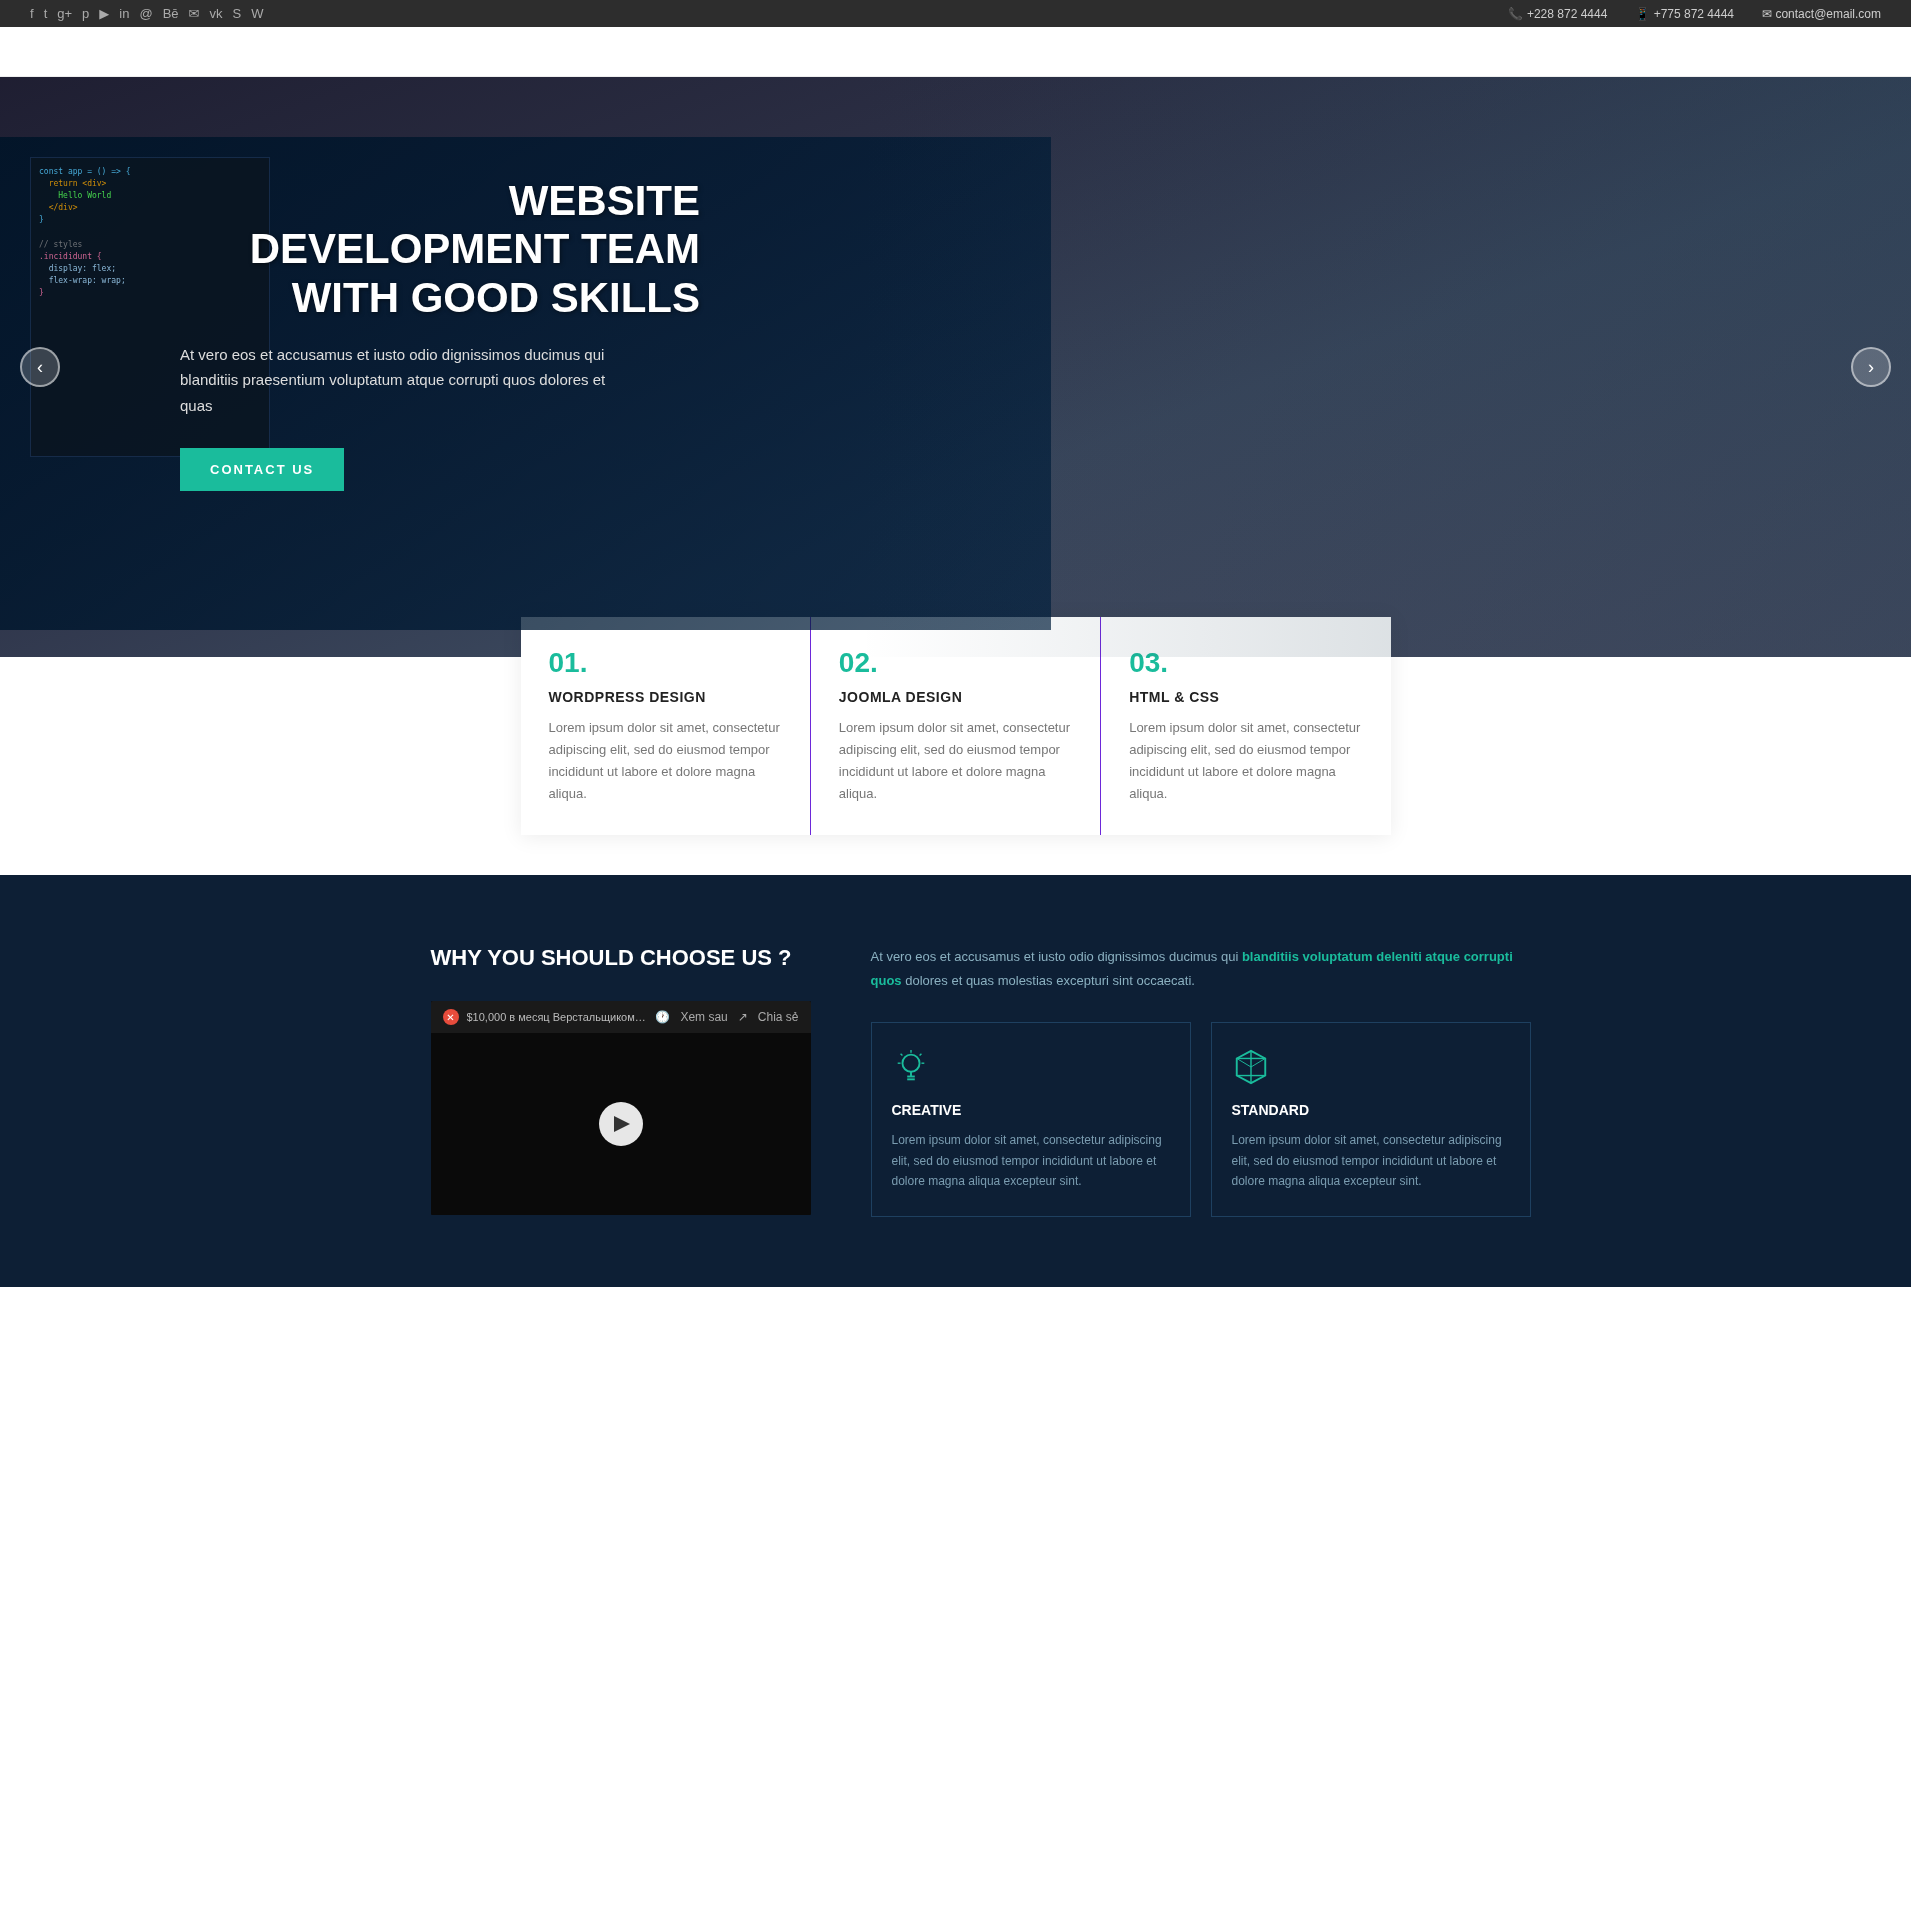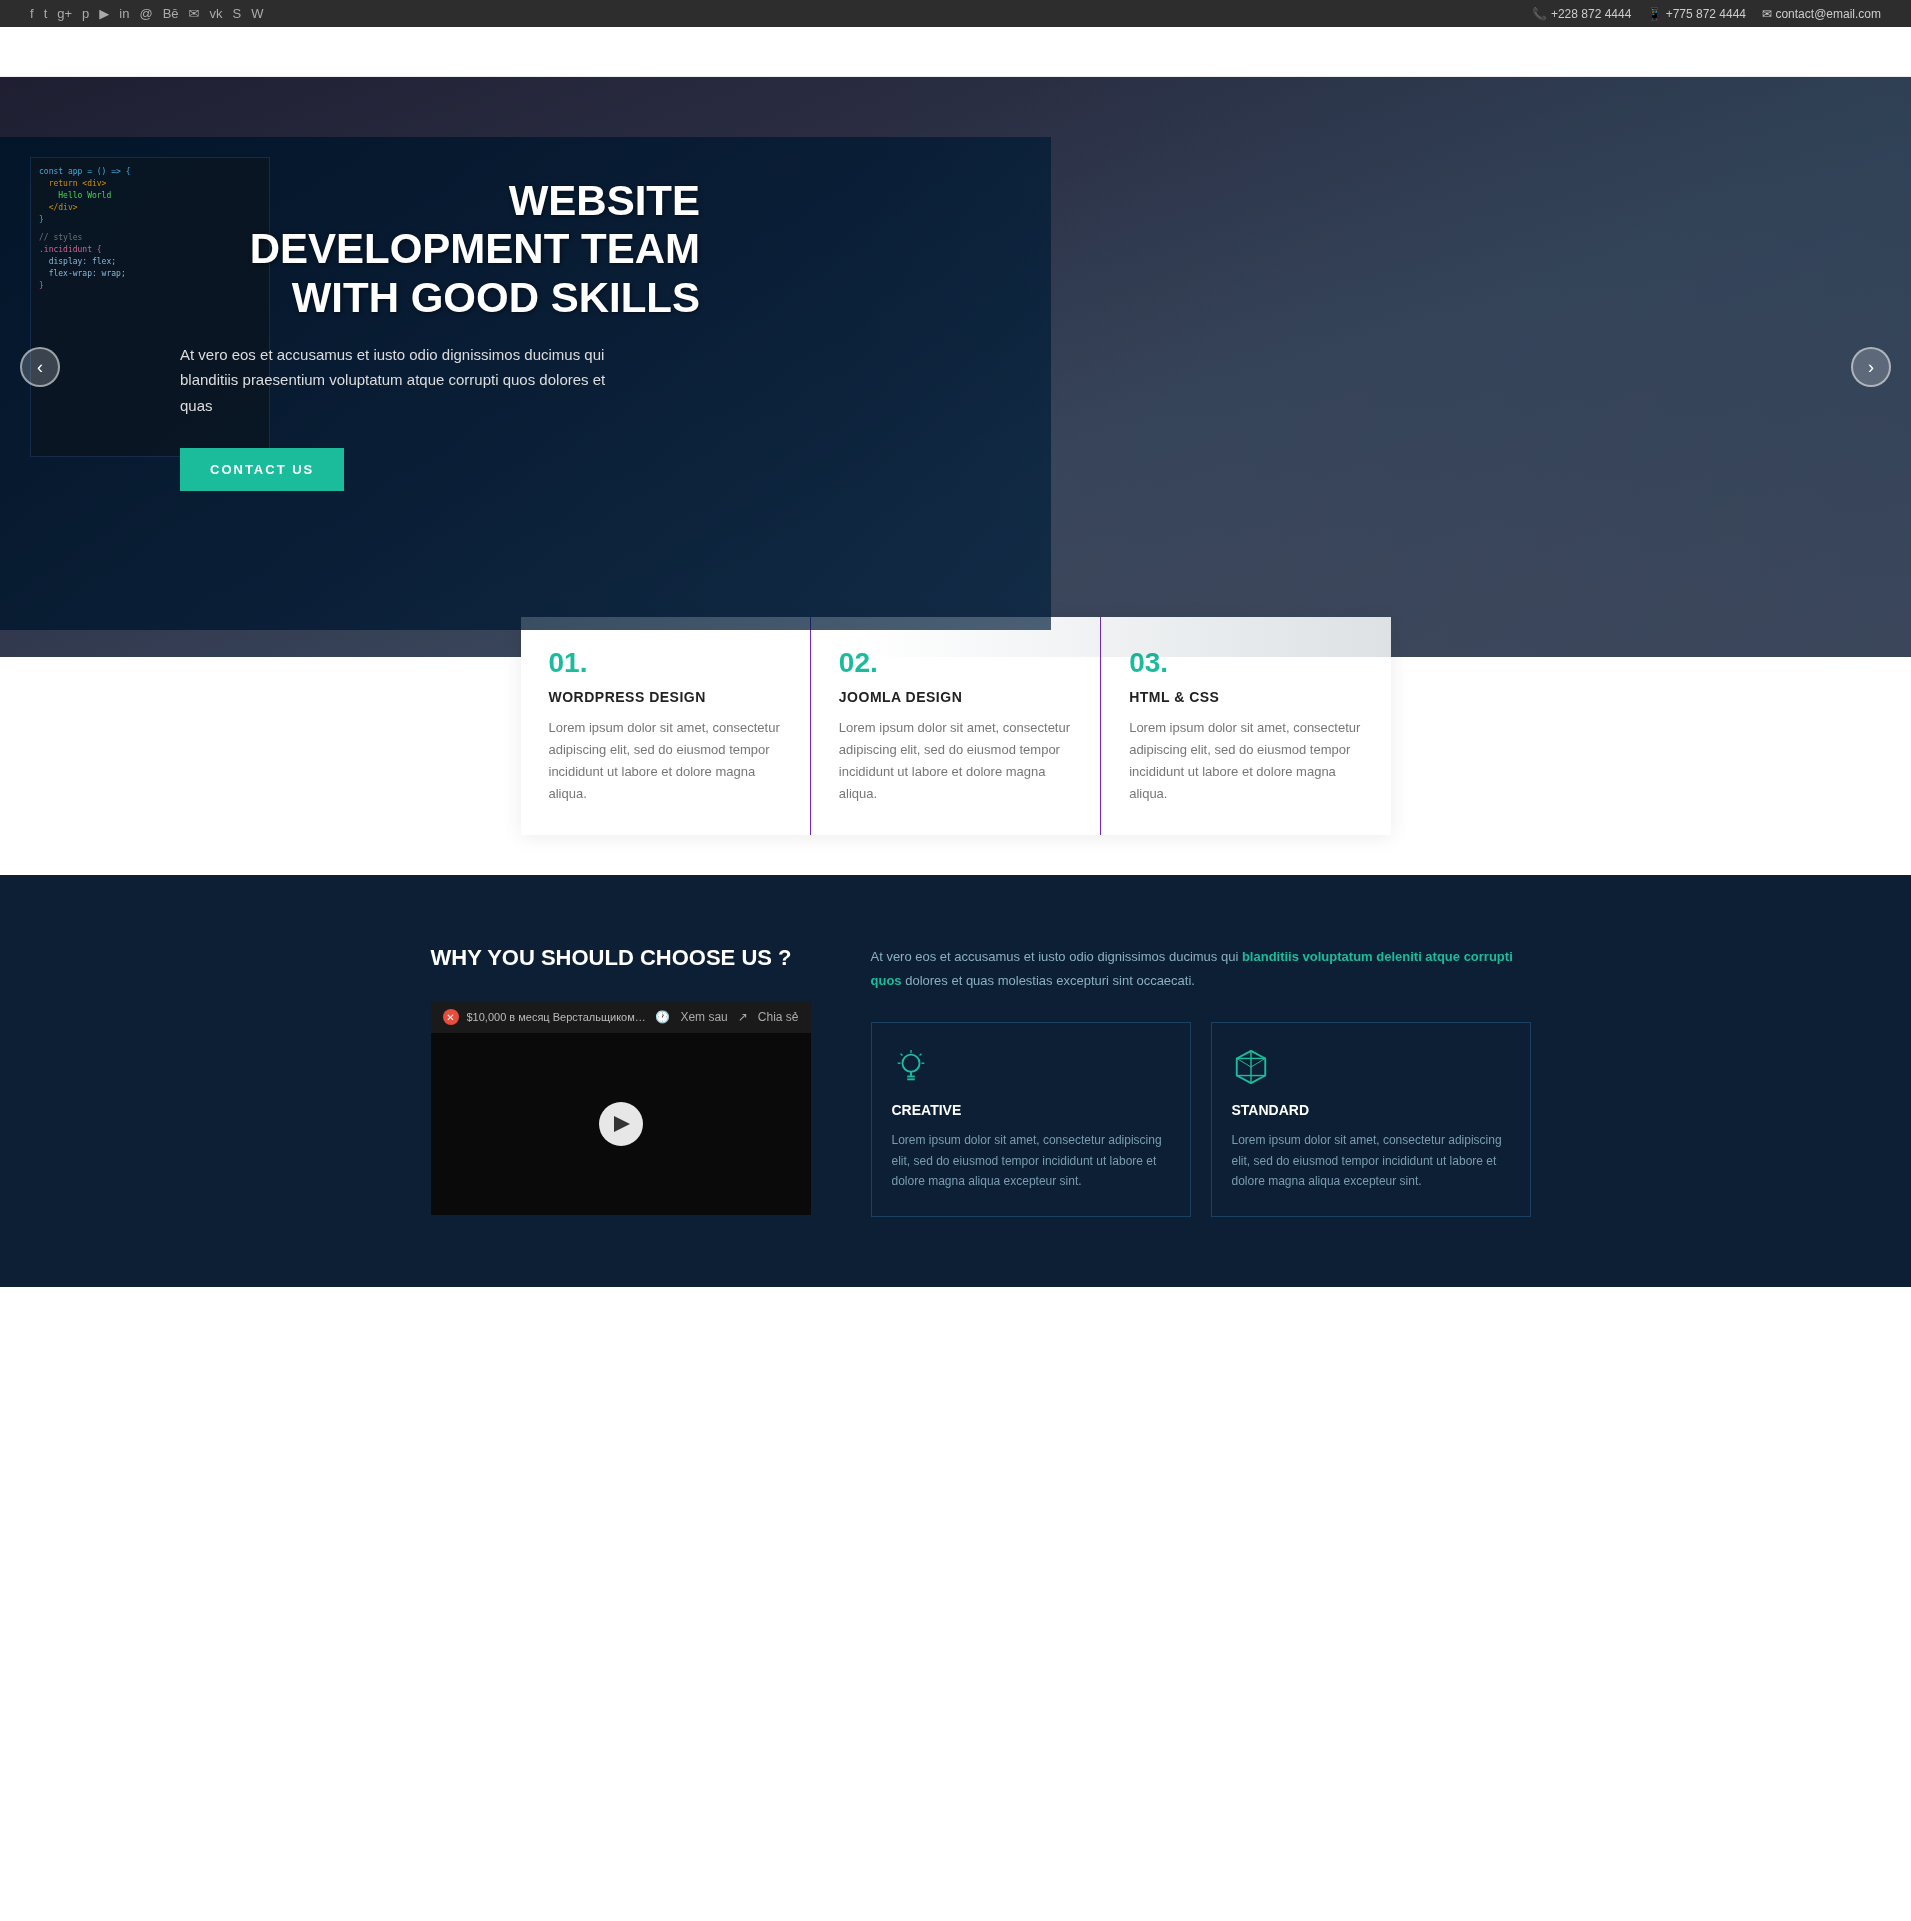--- a/index.html
+++ b/index.html
@@ -10,21 +10,21 @@
       background: #2d2d2d;
       color: #ccc;
       font-size: 12px;
       padding: 6px 30px;
       display: flex;
       justify-content: space-between;
       align-items: center;
     }
     .social-icons { display: flex; gap: 10px; align-items: center; }
     .social-icons span { color: #aaa; font-size: 13px; cursor: pointer; }
-    .contact-info { display: flex; gap: 16px; align-items: center; }
+    .contact-info { display: flex; gap: 28px; align-items: center; }
     .contact-info span { color: #ccc; font-size: 12px; }
 
     
     .nav-bar {
       background: #fff;
       padding: 12px 30px;
       display: flex;
       justify-content: center;
       align-items: center;
       border-bottom: 1px solid #eee;
@@ -314,21 +314,21 @@
   <div class="hero-scene"></div>
 
   <div style="position:absolute;top:60px;left:0;width:55%;height:85%;background:linear-gradient(135deg,rgba(0,20,40,0.9) 0%,rgba(0,30,60,0.7) 100%);z-index:2;"></div>
   <div style="position:absolute;top:80px;left:30px;width:240px;height:300px;background:#0a1520;border:1px solid #1a3050;z-index:3;overflow:hidden;opacity:0.8;">
     <div style="padding:8px;font-size:8px;color:#4af;font-family:monospace;line-height:1.5;">
       <div style="color:#5cf">const app = () =&gt; {</div>
       <div style="color:#fa0">&nbsp;&nbsp;return &lt;div&gt;</div>
       <div style="color:#5f5">&nbsp;&nbsp;&nbsp;&nbsp;Hello World</div>
       <div style="color:#fa0">&nbsp;&nbsp;&lt;/div&gt;</div>
       <div style="color:#5cf">}</div>
-      <div style="color:#888;margin-top:6px">// styles</div>
+      <div style="color:#888;margin-top:13px">// styles</div>
       <div style="color:#f7a">.incididunt {</div>
       <div style="color:#adf">&nbsp;&nbsp;display: flex;</div>
       <div style="color:#adf">&nbsp;&nbsp;flex-wrap: wrap;</div>
       <div style="color:#f7a">}</div>
     </div>
   </div>
 
   <div style="position:absolute;right:0;top:0;width:55%;height:100%;background:linear-gradient(to left,rgba(30,60,80,0.3) 0%,transparent 100%);z-index:2;"></div>
 
   <div class="hero-content">

